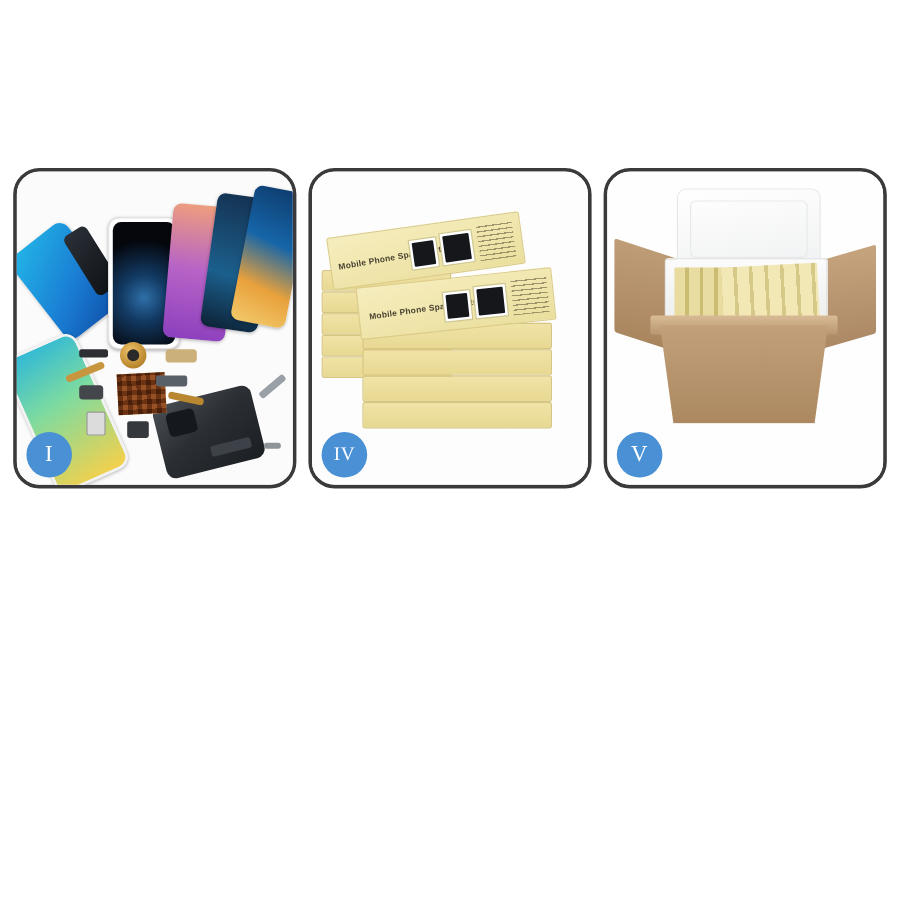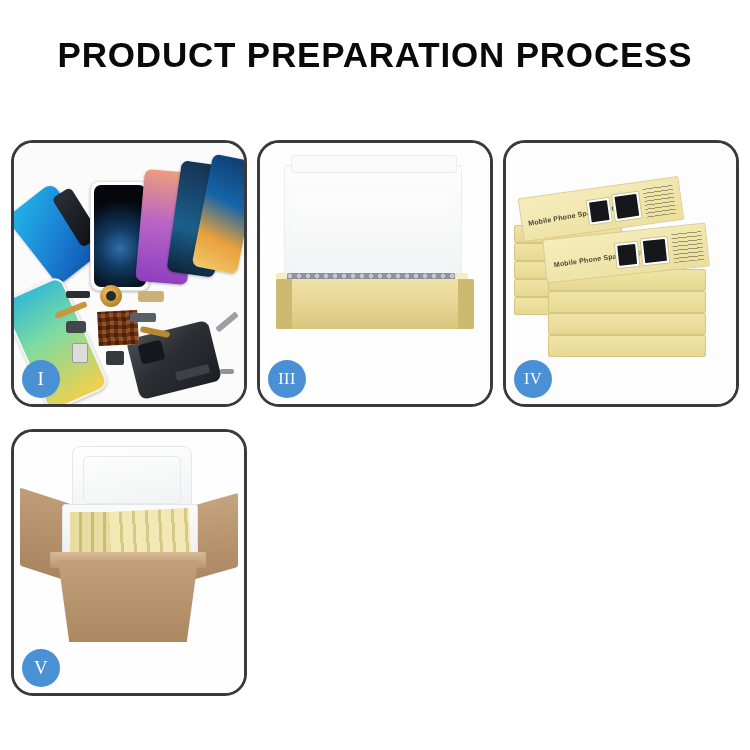--- a/index.html
+++ b/index.html
@@ -364,21 +364,20 @@
   .c-tab1 { position:absolute; left:44px; top:96px; width:16px; height:22px; background:rgba(146,116,80,.75); }
   .c-tab2 { position:absolute; left:48px; top:168px; width:16px; height:20px; background:rgba(146,116,80,.7); }
   .c-seam { position:absolute; left:126px; top:64px; width:2px; height:124px; background:rgba(120,94,62,.5); }
 </style>
 </head>
 <body>
 
 <div class="page">
 
   <div class="header">
-    <h1 class="title">PRODUCT PREPARATION PROCESS</h1>
   </div>
 
   <div class="grid">
 
     <div class="panel">
       <div class="panel-stage">
         <div class="p1-bg"></div>
         <div class="scr scr-a"></div>
         <div class="scr scr-b">
             <i></i>
@@ -398,33 +397,20 @@
         <div class="chip c6"></div>
         <div class="chip c7"></div>
         <div class="chip c8"></div>
         <div class="flex1"></div>
         <div class="flex2"></div>
       </div>
       <div class="badge">I</div>
     </div>
 
 
-    <div class="panel">
-      <div class="panel-stage">
-        <div class="p3-bg"></div>
-        <div class="lidwall"></div>
-        <div class="foamsheet"></div>
-        <div class="boxbase-lip"></div>
-        <div class="bubblefill"></div>
-        <div class="boxbase"></div>
-        <div class="boxside-l"></div>
-        <div class="boxside-r"></div>
-      </div>
-      <div class="badge wide">III</div>
-    </div>
 
     <div class="panel">
       <div class="panel-stage">
         <div class="p4-bg"></div>
         <div class="stack">
 
           <div class="sbox" style="left:2px;  top:56px;  width:106px; height:16px;"></div>
           <div class="sbox" style="left:2px;  top:74px;  width:106px; height:16px;"></div>
           <div class="sbox" style="left:2px;  top:92px;  width:106px; height:16px;"></div>
           <div class="sbox" style="left:2px;  top:110px; width:106px; height:16px;"></div>

